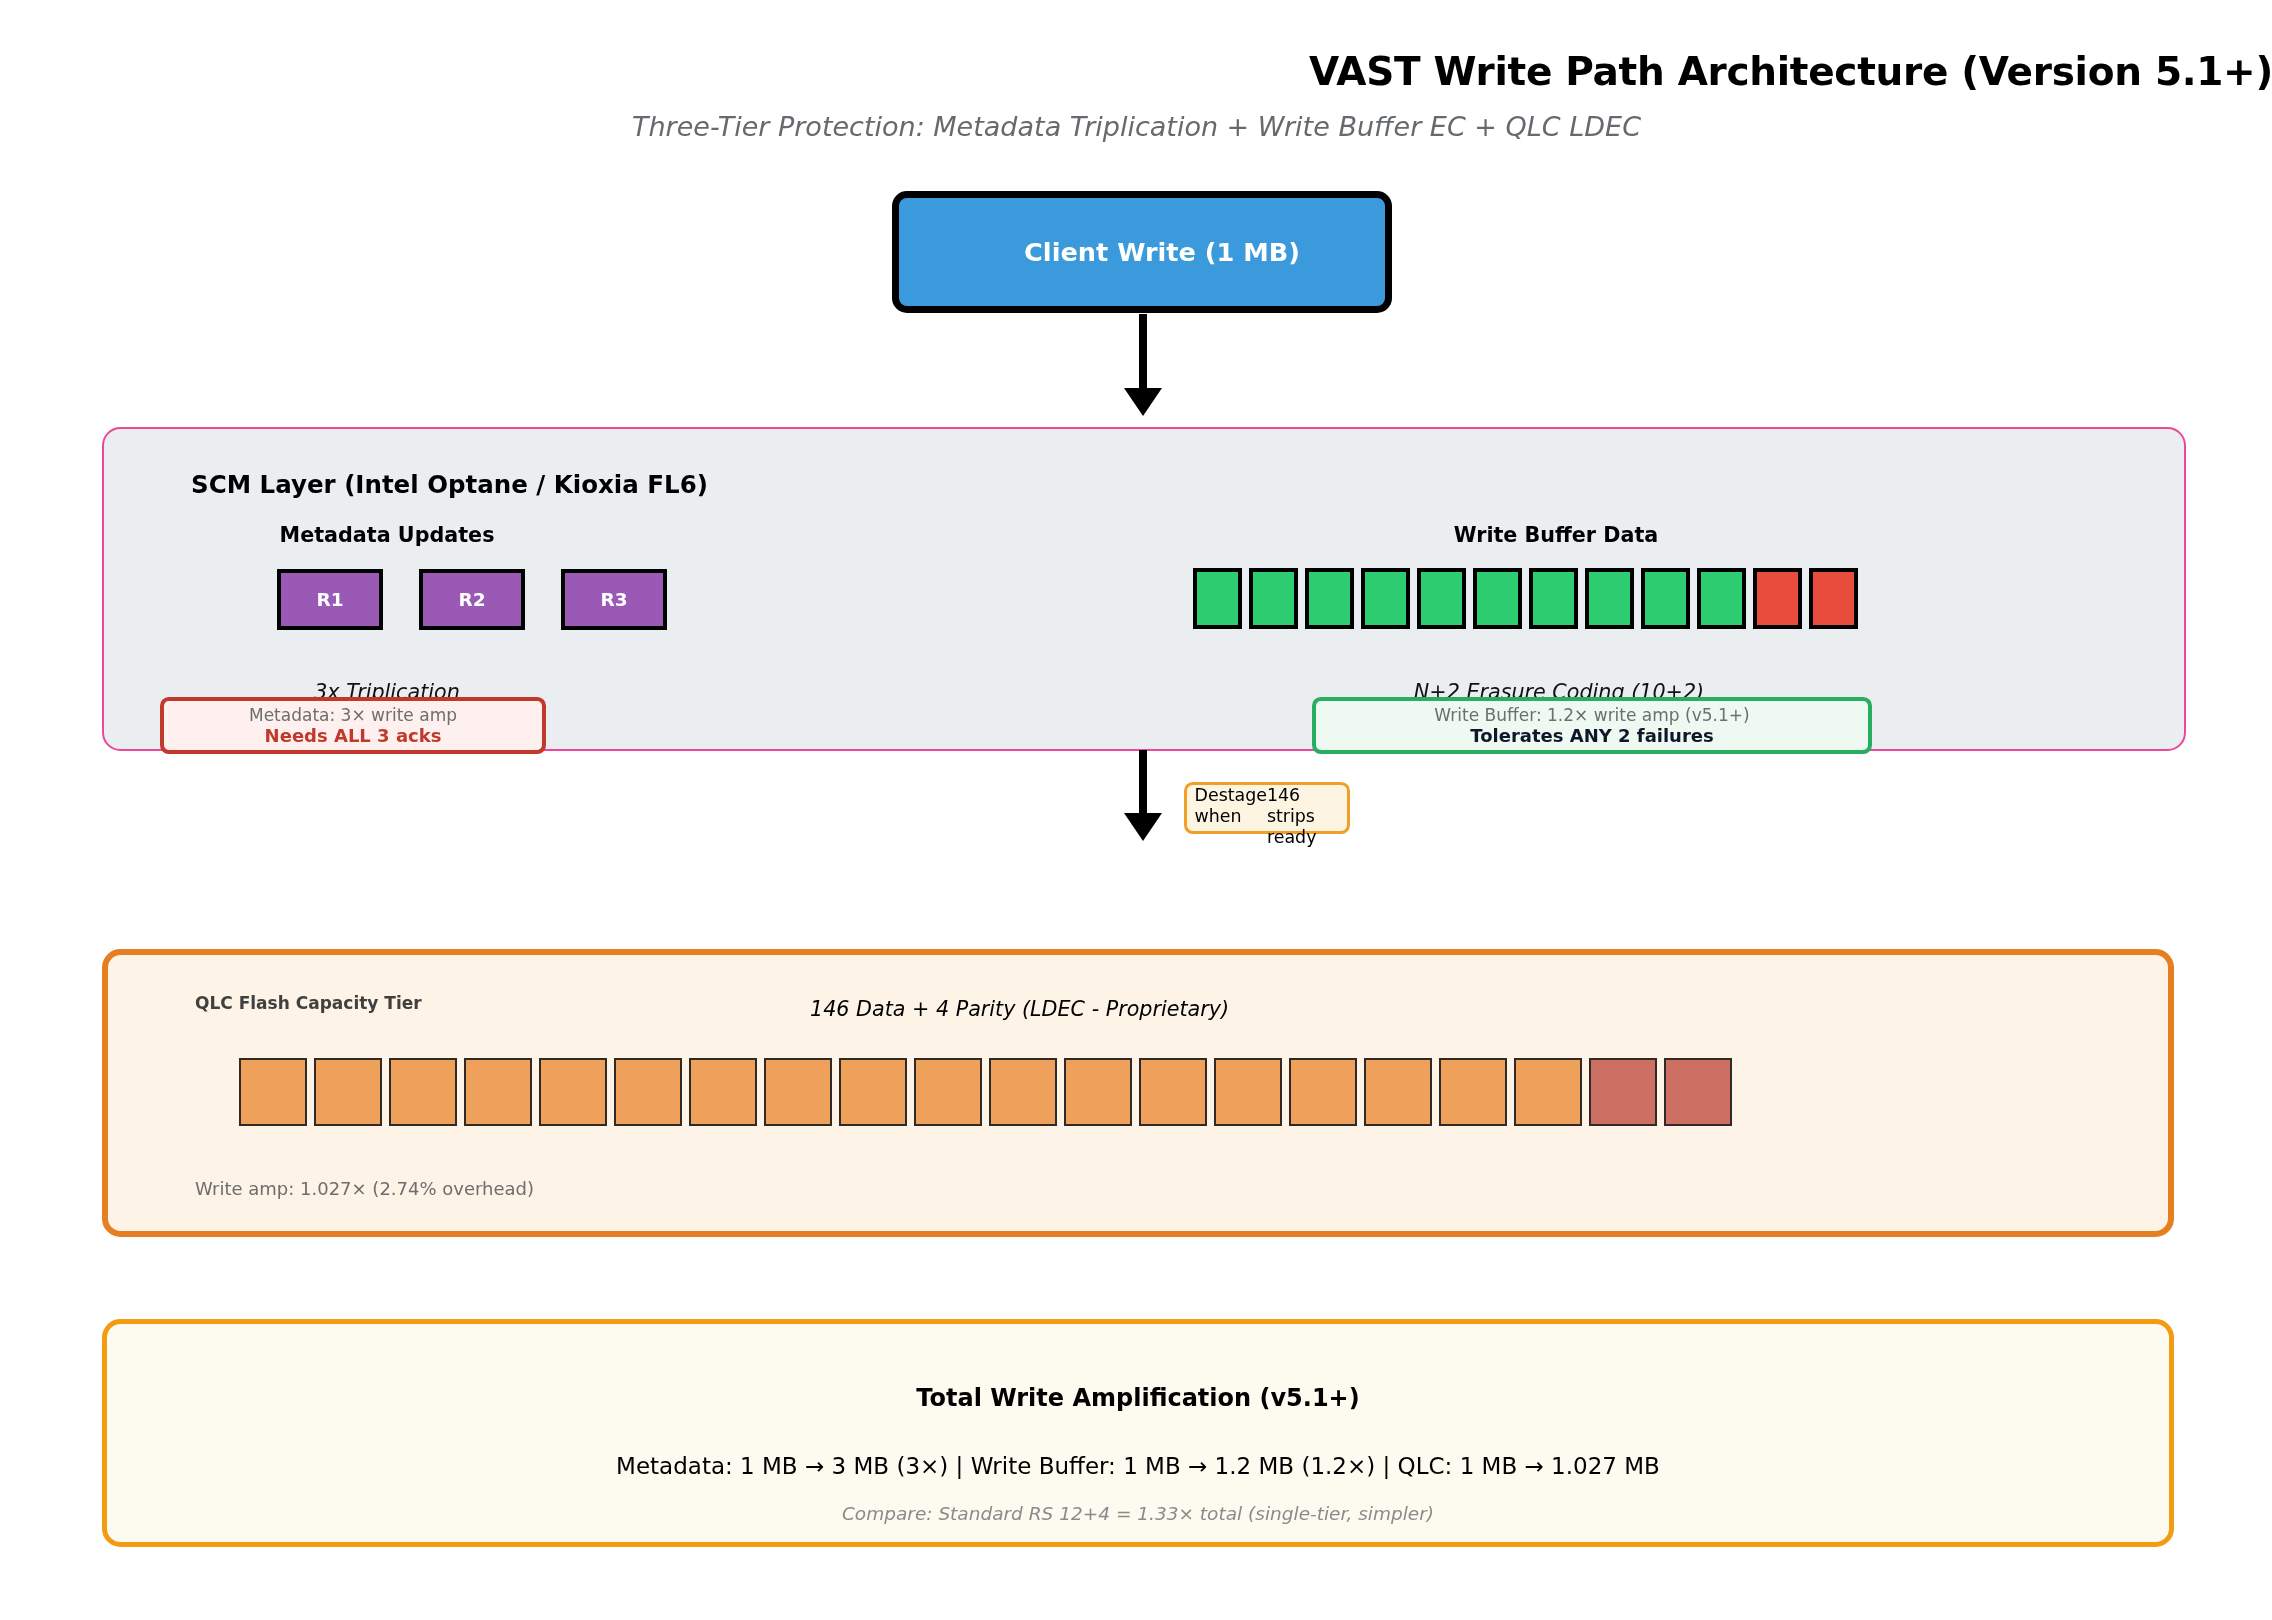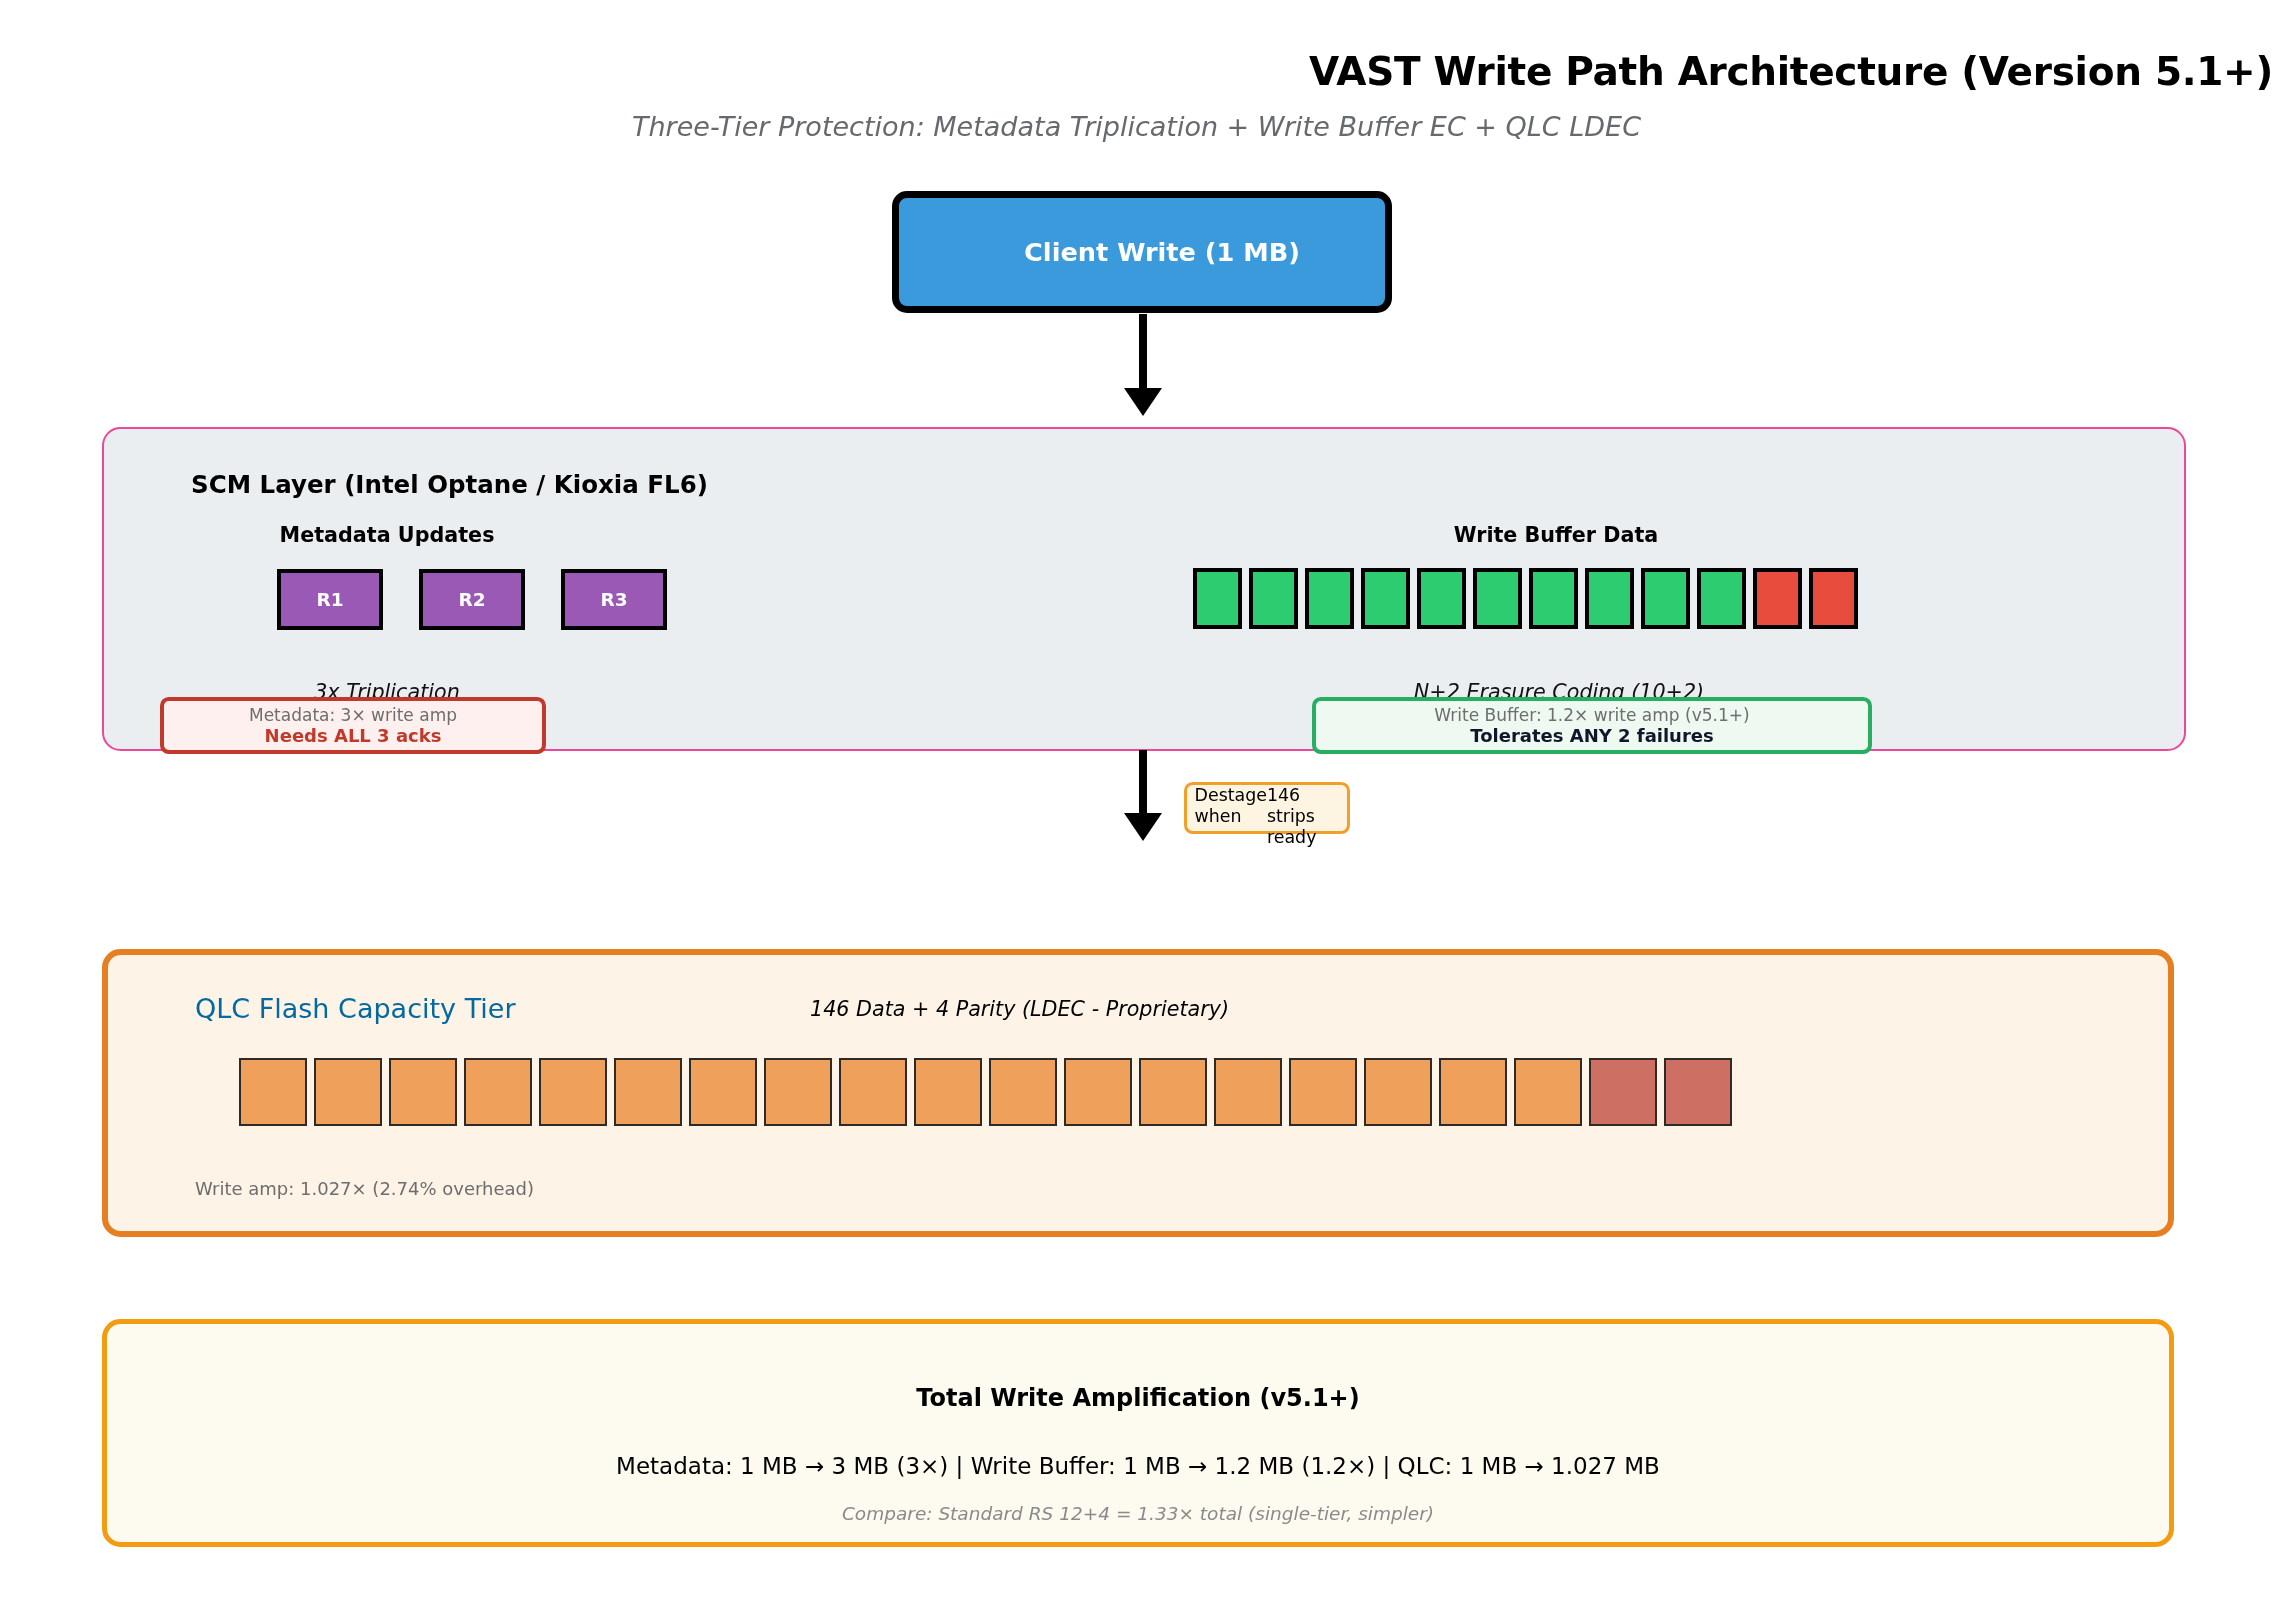--- a/index.html
+++ b/index.html
@@ -235,23 +235,23 @@
     height: 288px;
     background: #fdf3e6;
     border: 6px solid #e67e22;
     border-radius: 18.5px;
     box-sizing: border-box;
   }
   #qlc-title {
     position: absolute;
     left: 87px;
     top: 38px;
-    font-size: 27px;
-    font-weight: normal;
-    color: #0369a1;
+    font-size: 17px;
+    font-weight: bold;
+    color: #404040;
   }
   #qlc-scheme {
     position: absolute;
     left: 702px;
     top: 42px;
     font-size: 20.7px;
     font-style: italic;
     color: #000000;
   }
   #qlc-row {

